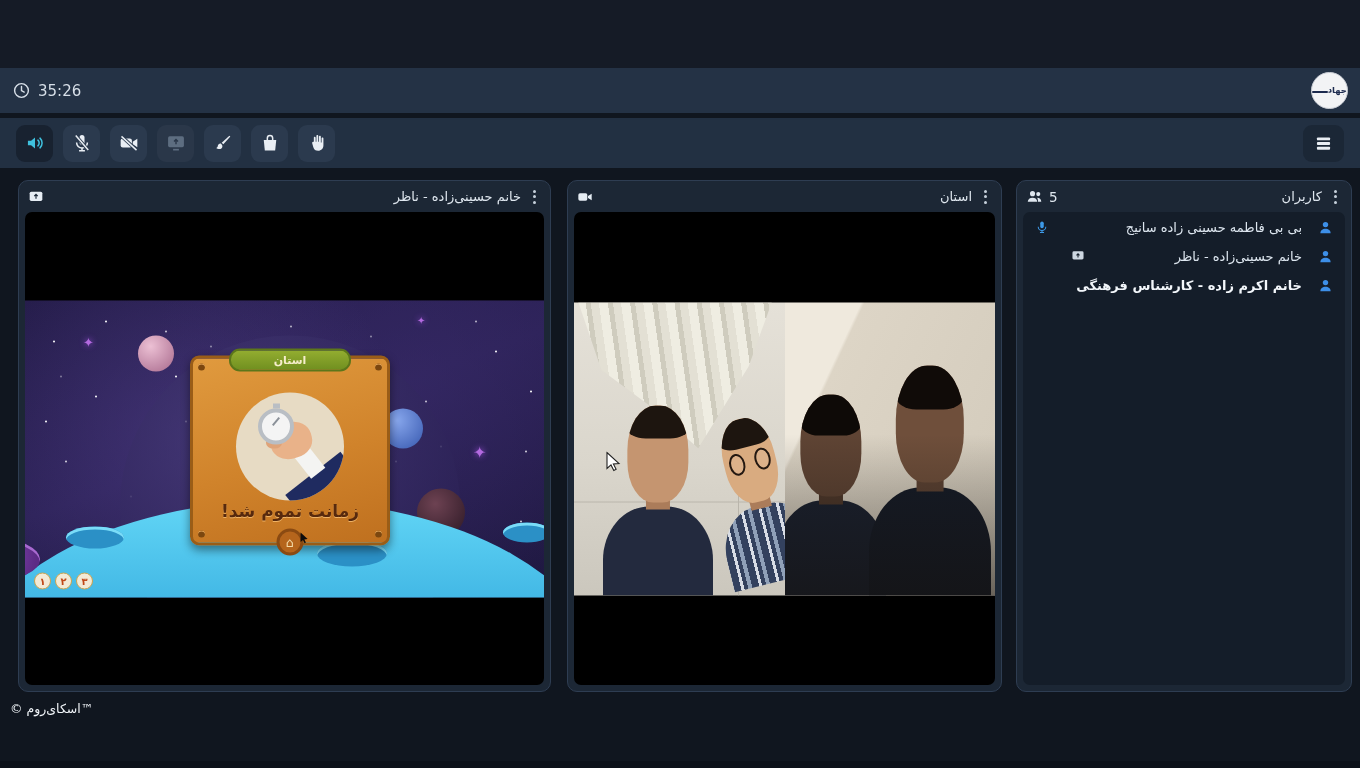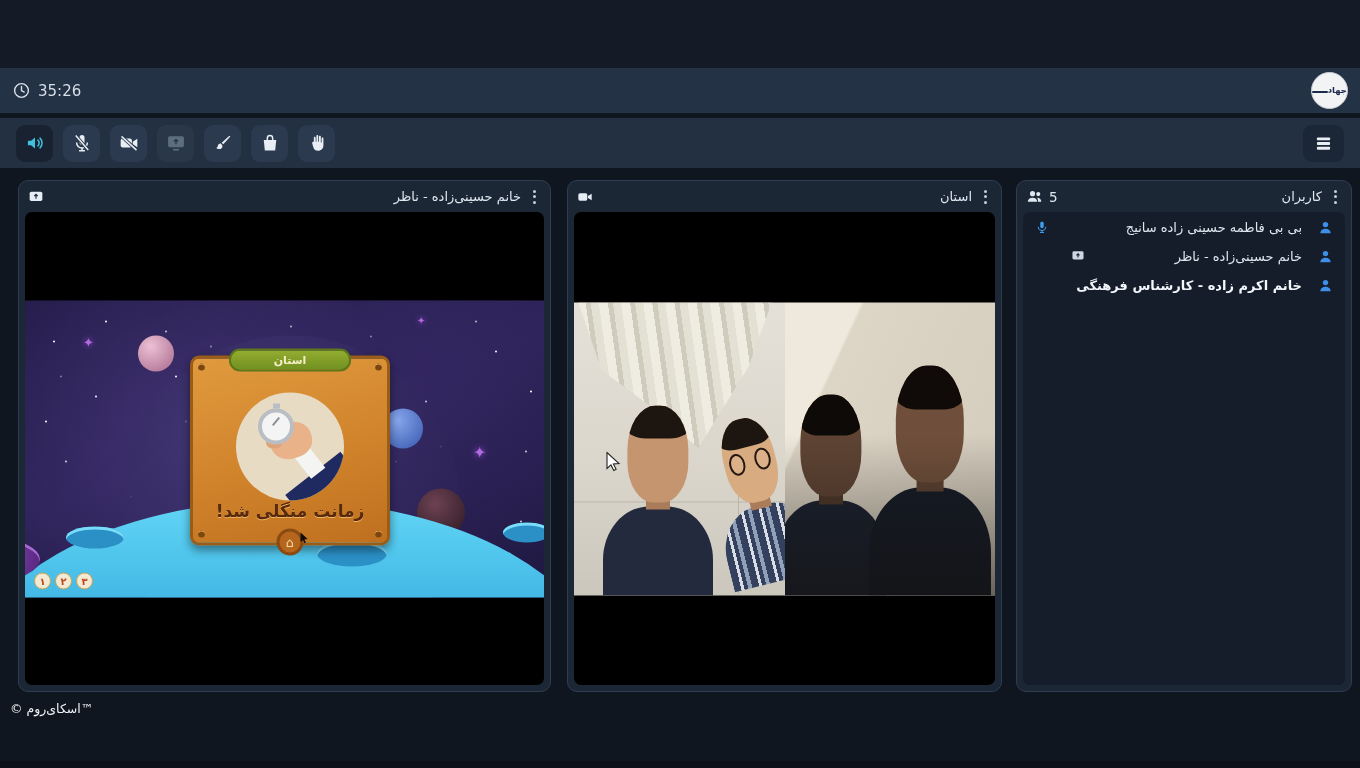--- a/index.html
+++ b/index.html
@@ -347,21 +347,21 @@
               <div class="rivet bl"></div>
               <div class="rivet br"></div>
             <div class="banner">استان</div>
             <div class="hand-circle">
               <div class="sleeve"></div>
                 <div class="cuff"></div>
                 <div class="fist"></div>
                 <div class="thumb"></div>
               <div class="stopwatch"></div>
             </div>
-            <div class="board-msg">زمانت منگلی شد!</div>
+            <div class="board-msg">زمانت تموم شد!</div>
             <div class="home-btn">⌂</div>
           </div>
           <div class="num-badges">
             <div class="num-badge">۱</div>
             <div class="num-badge">۲</div>
             <div class="num-badge">۳</div>
           </div>
           <svg class="scene-cursor" viewBox="0 0 17 22">
             <path d="M1 1v16l4-3.6 2.8 5.6 2.3-1.2-2.7-5.3 5.6-.5z" fill="#0c0c0c"></path>
           </svg>

